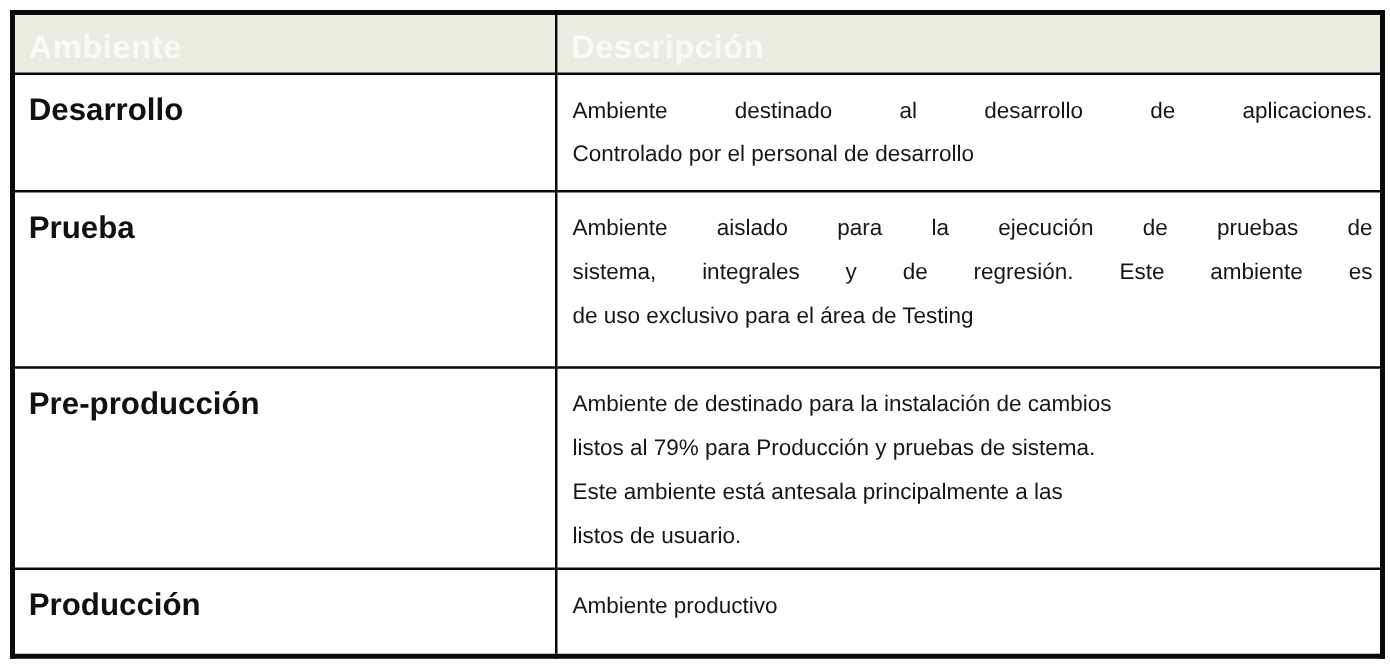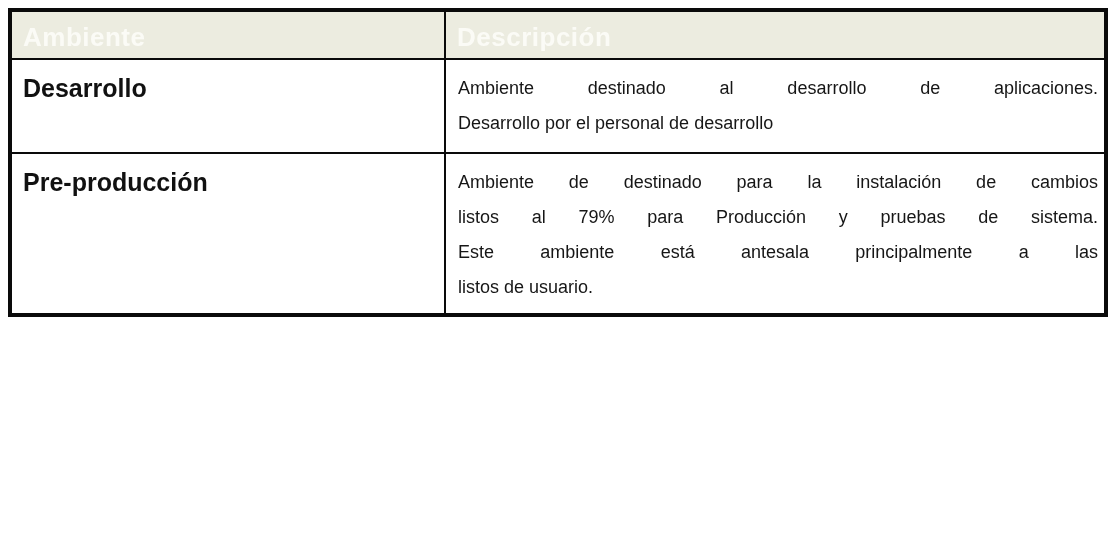--- a/index.html
+++ b/index.html
@@ -77,27 +77,41 @@
       <tr>
         <th>Ambiente</th>
         <th>Descripción</th>
       </tr>
     </thead>
     <tbody id="table-body">
         <tr class="env-row">
     <td class="name-cell">Desarrollo</td>
     <td class="desc-cell">
             <div class="line">Ambiente destinado al desarrollo de aplicaciones.</div>
-            <div class="line">Desarrollo por el personal de desarrollo</div>
+            <div class="line">Controlado por el personal de desarrollo</div>
+          </td>
+  </tr>
+        <tr class="env-row">
+    <td class="name-cell">Prueba</td>
+    <td class="desc-cell">
+            <div class="line">Ambiente aislado para la ejecución de pruebas de</div>
+            <div class="line">sistema, integrales y de regresión. Este ambiente es</div>
+            <div class="line">de uso exclusivo para el área de Testing</div>
           </td>
   </tr>
         <tr class="env-row">
     <td class="name-cell">Pre-producción</td>
     <td class="desc-cell">
             <div class="line">Ambiente de destinado para la instalación de cambios</div>
             <div class="line">listos al 79% para Producción y pruebas de sistema.</div>
             <div class="line">Este ambiente está antesala principalmente a las</div>
             <div class="line">listos de usuario.</div>
           </td>
   </tr>
+        <tr class="env-row">
+    <td class="name-cell">Producción</td>
+    <td class="desc-cell">
+            <div class="line">Ambiente productivo</div>
+          </td>
+  </tr>
       </tbody>
   </table>
 </div>
 
 </body></html>

